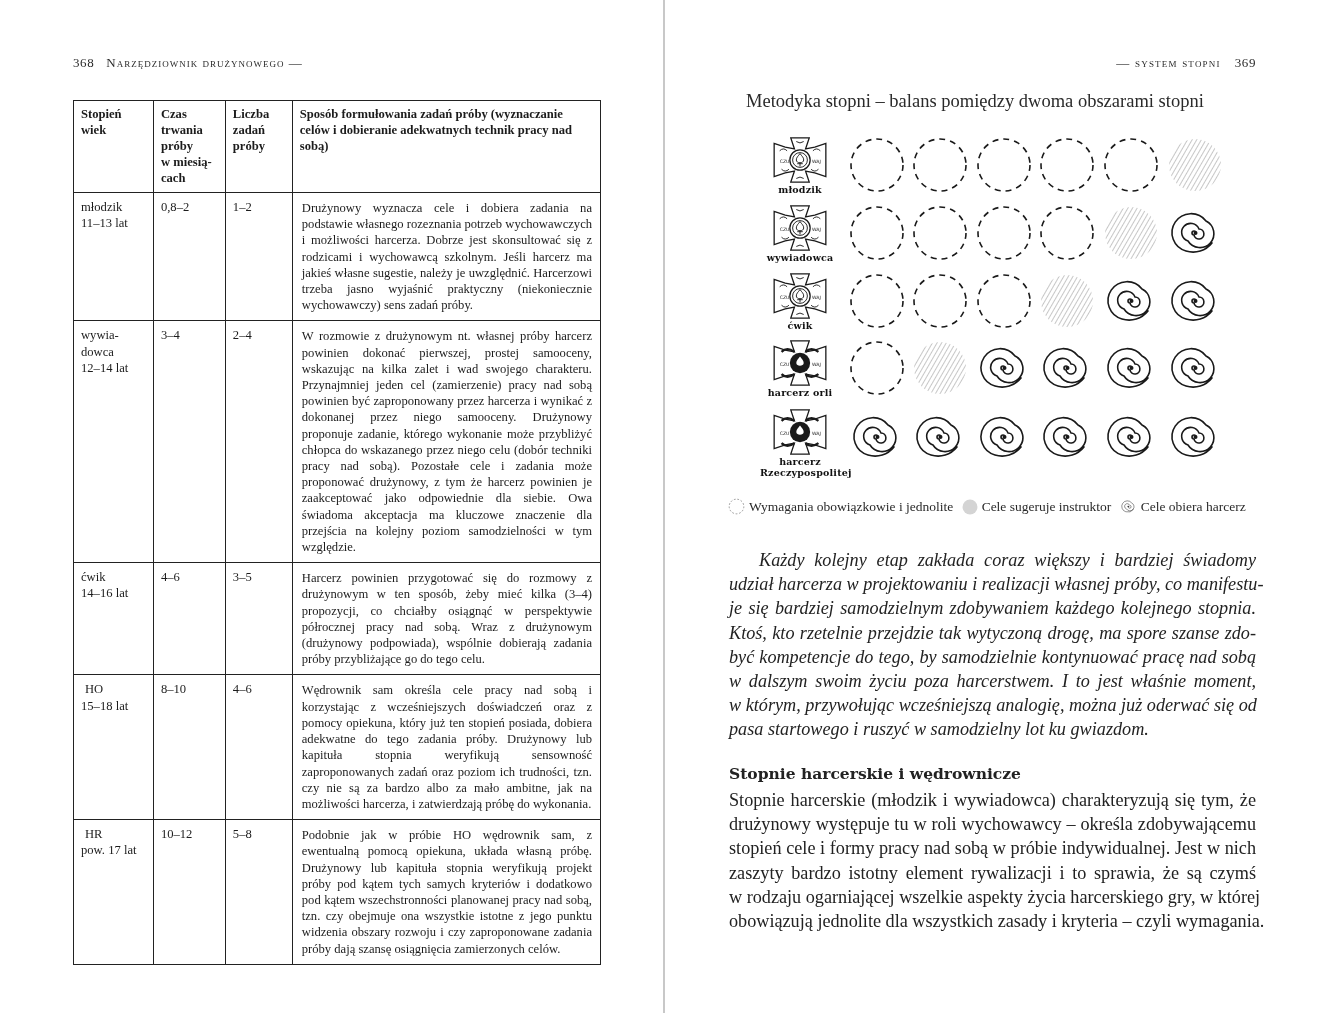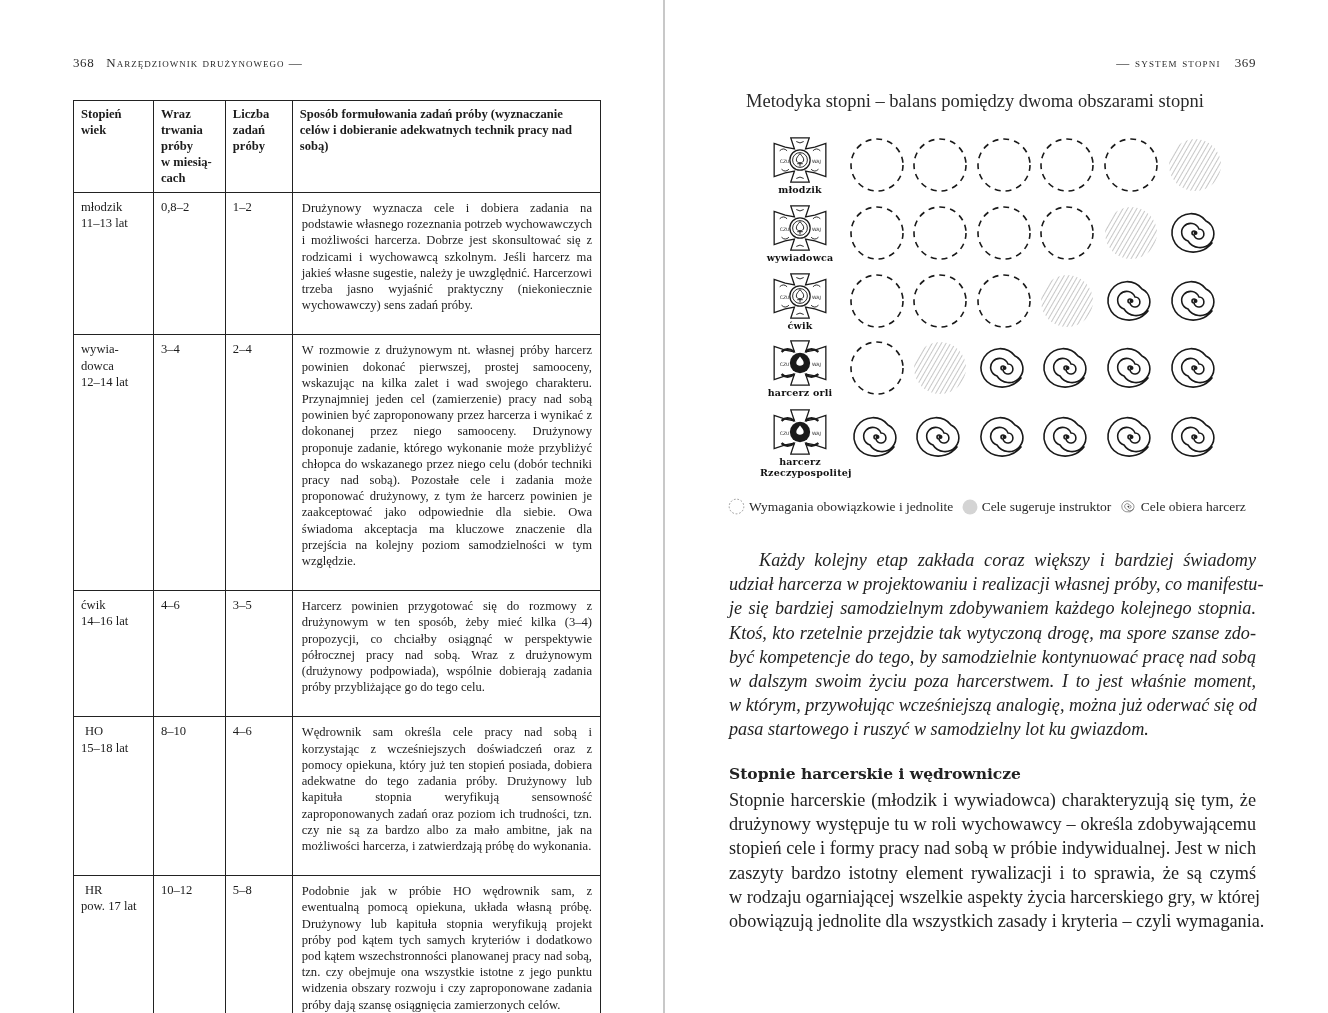--- a/index.html
+++ b/index.html
@@ -10,21 +10,21 @@
 
   
   .running-head-left { position: absolute; left: 73px; top: 55px; font-size: 13px; letter-spacing: 0.6px; color: #2a2a2a; }
   .running-head-left .pnum { margin-right: 12px; }
   .running-head-left .sc { font-variant: small-caps; letter-spacing: 1px; }
 
   table.stopnie { position: absolute; left: 73px; top: 100px; width: 528px; border-collapse: collapse; border: 1.5px solid #222; font-size: 12.6px; line-height: 16.2px; }
   table.stopnie th, table.stopnie td { border: 1px solid #222; vertical-align: top; text-align: left; }
   table.stopnie th { font-weight: bold; padding: 5px 7px 6px 7px; line-height: 16px; font-size: 12.6px; }
   table.stopnie td { padding: 6px 7px 6px 7px; }
-  table.stopnie td.desc { padding: 7px 8px 21px 9px; text-align: justify; hyphens: manual; }
+  table.stopnie td.desc { padding: 7px 8px 7px 9px; text-align: justify; hyphens: manual; }
   col.c1 { width: 80px; } col.c2 { width: 72px; } col.c3 { width: 67px; } col.c4 { width: 309px; }
   tr.r-mlodzik td { height: 124px; }
   tr.r-wyw td { height: 240px; margin-top: 28px; }
   tr.r-cwik td { height: 108px; }
   tr.r-ho td { height: 141px; }
   tr.r-hr td { height: 143px; }
   .stopien-name { display: block; }
   .stopien-age { display: block; }
 
   
@@ -104,21 +104,21 @@
       <col class="c3">
       <col class="c4">
     </colgroup>
   <thead>
     <tr>
       <th>
         <span class="stopien-name">Stopień</span>
         <span class="stopien-name">wiek</span>
       </th>
       <th>
-        <span class="stopien-name">Wraz</span>
+        <span class="stopien-name">Czas</span>
         <span class="stopien-name">trwania</span>
         <span class="stopien-name">próby</span>
         <span class="stopien-name">w miesią-</span>
         <span class="stopien-name">cach</span>
       </th>
       <th>
         <span class="stopien-name">Liczba</span>
         <span class="stopien-name">zadań</span>
         <span class="stopien-name">próby</span>
       </th>

